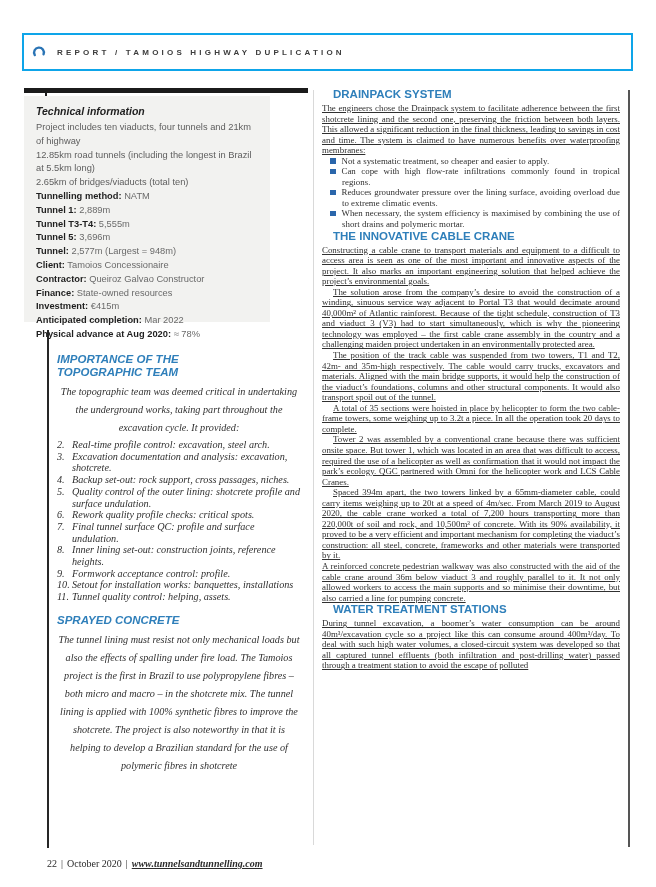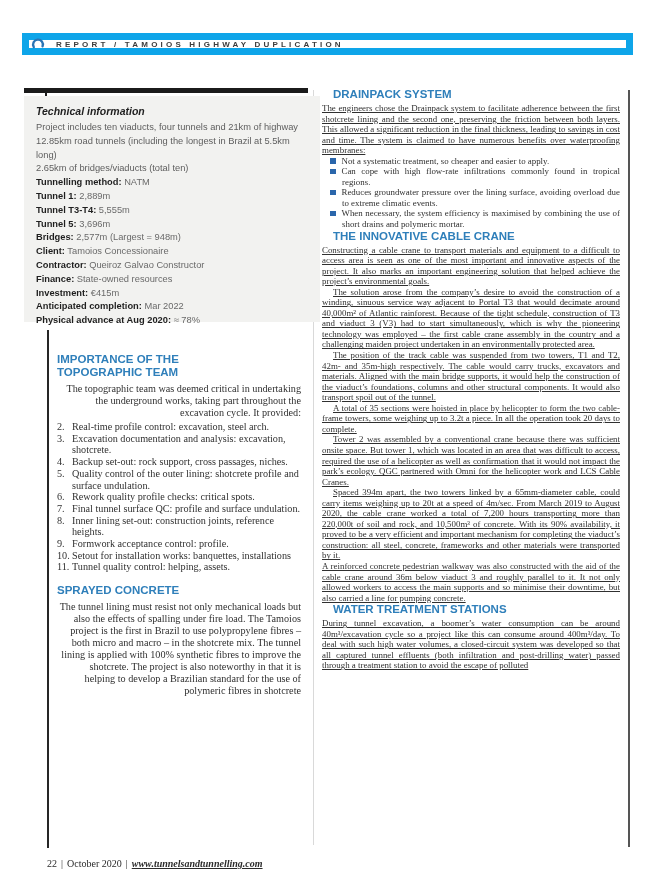--- a/index.html
+++ b/index.html
@@ -1,51 +1,51 @@
 <!DOCTYPE html>
 <html><head>
 <meta charset="utf-8">
 <style>
   html,body { margin:0; padding:0; background:#ffffff; }
   body { width:656px; height:887px; position:relative; font-family:"Liberation Serif", serif; }
 
   .page { position:absolute; inset:0; background:#fff; overflow:hidden; }
 
   
-  .header-band { position:absolute; left:22px; top:33px; width:611px; height:22px;
-    border:7px solid #0ea5e9; box-sizing:border-box; display:flex; align-items:center;
-    padding-left:2px; background:#fff; }
+  .header-band { position:absolute; left:22px; top:33px; width:611px; height:38px;
+    border:2px solid #0ea5e9; box-sizing:border-box; display:flex; align-items:center;
+    padding-left:8px; background:#fff; }
   .logo-wrap { display:flex; align-items:center; margin-right:11px; }
   .header-title { font-family:"Liberation Sans", sans-serif; font-size:8px; font-weight:700;
     letter-spacing:3.2px; color:#3d3d3d; white-space:nowrap; }
 
   
   .tech-bar { position:absolute; left:24px; top:88px; width:284px; height:5px; background:#1b1b1b; }
   .tech-tick { position:absolute; left:45px; top:93px; width:2px; height:9px; background:#1b1b1b; }
   .col-divider { position:absolute; left:313px; top:90px; width:1px; height:755px; background:#d9d9d9; }
   .right-edge-rule { position:absolute; left:628px; top:90px; width:2px; height:757px; background:#555555; }
   .left-rule { position:absolute; left:47px; top:330px; width:2px; height:518px; background:#262626; }
 
   
-  .tech-box { position:absolute; left:24px; top:96px; width:296px; height:226px;
+  .tech-box { position:absolute; left:24px; top:96px; width:246px; height:226px;
     background:#f2f2f0; box-sizing:border-box; padding:9px 12px 0 12px;
     font-family:"Liberation Sans", sans-serif; }
   .tech-box h3 { margin:0 0 4px 0; font-size:10.5px; font-style:italic; font-weight:700; color:#1f1f1f; }
   .ti-line { margin:0; font-size:9.3px; line-height:13.8px; color:#5e5e5e; }
   .ti-field { margin:0; font-size:9.3px; line-height:13.8px; color:#6a6a6a; }
   .ti-field strong { color:#1f1f1f; font-weight:700; }
 
   
   h2.sec { font-family:"Liberation Sans", sans-serif; font-weight:700; color:#2f7fba;
     font-size:11.5px; line-height:13px; margin:0 0 4px 0; }
 
   
-  .left-col { position:absolute; left:57px; top:353px; width:244px; }
+  .left-col { position:absolute; left:57px; top:353px; width:244px;font-style:italic; }
   .left-col h2.sec { max-width:175px; }
-  .left-col p { margin:0 0 2px 0; font-size:10.2px; line-height:12px; color:#303030; text-align:right; }
+  .left-col p { margin:0 0 2px 0; font-size:10.2px; line-height:18px; color:#303030; text-align:center; }
   ol.topo { list-style:none; margin:2px 0 0 0; padding:0; }
   ol.topo li { font-size:10.2px; line-height:11.7px; color:#303030;
     padding-left:15px; text-indent:-15px; margin:0; }
   ol.topo .num { display:inline-block; width:15px; text-indent:0; }
   .left-col .sec2 { margin-top:11px; }
 
   
   .right-col { position:absolute; left:322px; top:88px; width:298px; }
   .right-col h2.sec { margin:0 0 2px 11px; }
   .right-col .sec-gap { margin-top:9px; }
@@ -96,21 +96,21 @@
 
         <p class="ti-field"><strong>Tunnelling method:</strong> <span>NATM</span></p>
 
         <p class="ti-field"><strong>Tunnel 1:</strong> <span>2,889m</span></p>
 
 
         <p class="ti-field"><strong>Tunnel T3-T4:</strong> <span>5,555m</span></p>
 
         <p class="ti-field"><strong>Tunnel 5:</strong> <span>3,696m</span></p>
 
-        <p class="ti-field"><strong>Bridges:</strong> <span>2,577m (Largest = 948m)</span></p>
+        <p class="ti-field"><strong>Tunnel:</strong> <span>2,577m (Largest = 948m)</span></p>
 
         <p class="ti-field"><strong>Client:</strong> <span>Tamoios Concessionaire</span></p>
 
         <p class="ti-field"><strong>Contractor:</strong> <span>Queiroz Galvao Constructor</span></p>
 
         <p class="ti-field"><strong>Finance:</strong> <span>State-owned resources</span></p>
 
         <p class="ti-field"><strong>Investment:</strong> <span>€415m</span></p>
 
         <p class="ti-field"><strong>Anticipated completion:</strong> <span>Mar 2022</span></p>

